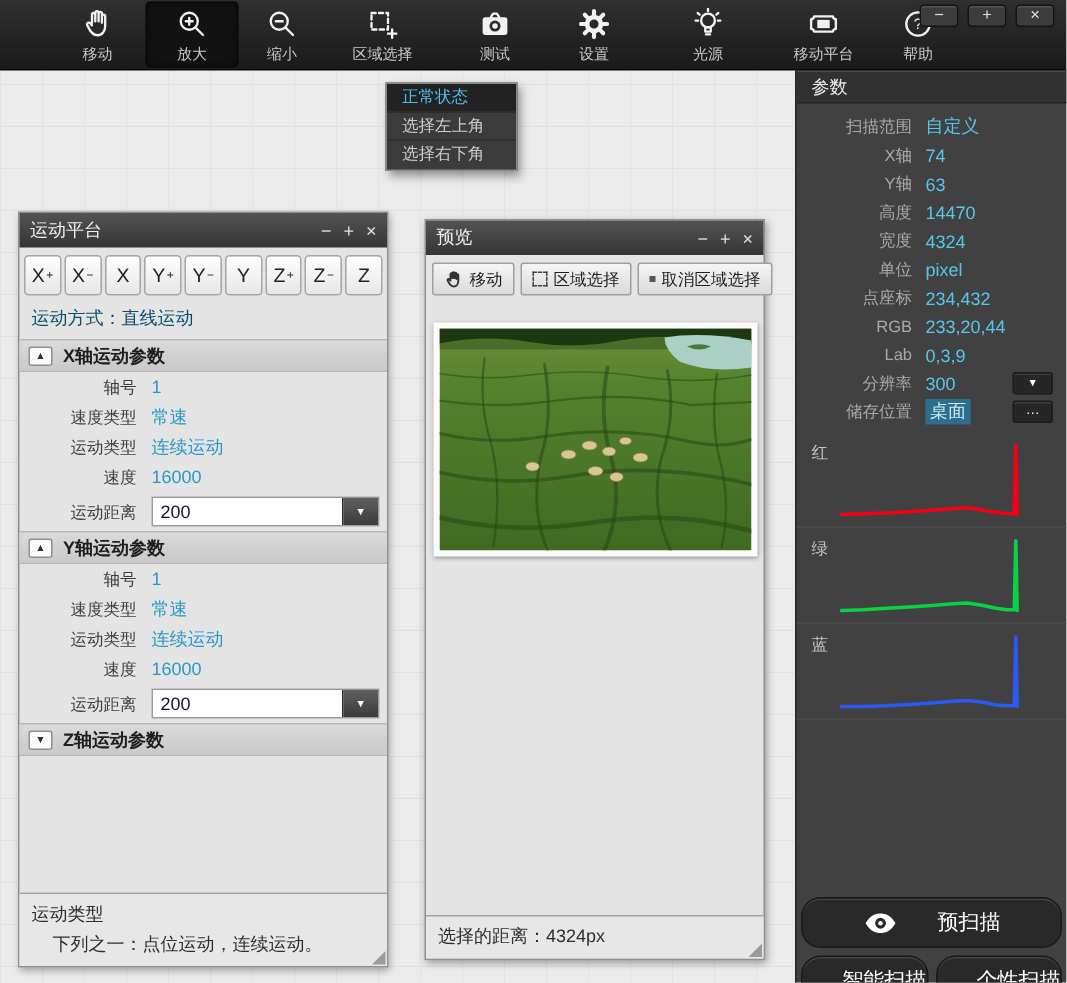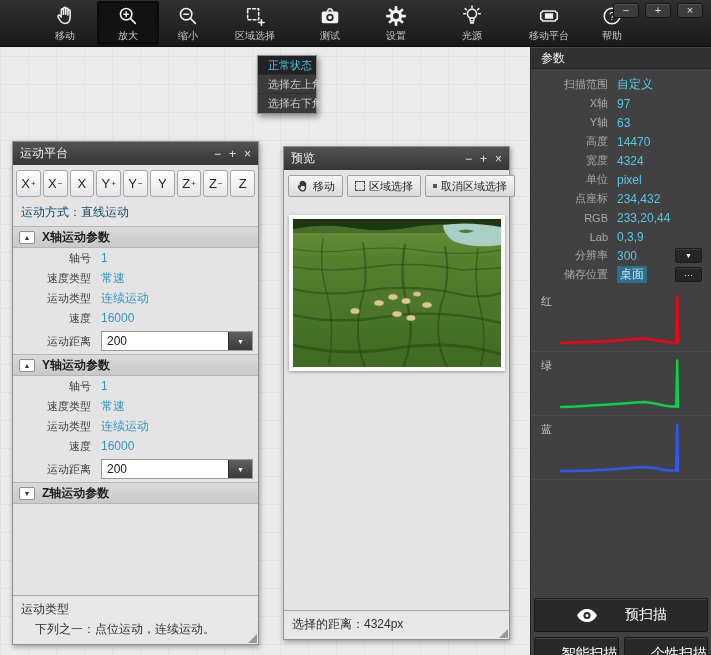--- a/index.html
+++ b/index.html
@@ -31,21 +31,21 @@
   .tb-label { font-size:10px; color:#c9c9c9; margin-top:1px; white-space:nowrap; }
   .win-ctrls { position:absolute; top:3px; right:8px; display:flex; gap:6px; z-index:40; }
   .win-btn {
     width:26px; height:15px; background:#3c3c3c; border:1px solid #141414;
     border-radius:3px; color:#e0e0e0; font-size:11px; line-height:12px;
     text-align:center; cursor:pointer; box-shadow:inset 0 1px 0 #555;
   }
 
   
   .dropdown {
-    position:absolute; left:257px; top:55px; width:60px; z-index:25;
+    position:absolute; left:257px; top:55px; width:88px; z-index:25;
     background:#3b3b3b; border:1px solid #8a8a8a; box-shadow:2px 3px 6px rgba(0,0,0,.4);
   }
   .dd-item {
     height:19px; line-height:19px; font-size:11px; color:#cccccc;
     padding-left:10px; border-bottom:1px solid #2d2d2d; cursor:pointer; white-space:nowrap;
   }
   .dd-item:last-child { border-bottom:none; }
   .dd-item.selected { background:#222222; color:#4fc1e9; }
 
   
@@ -138,21 +138,21 @@
   .side-btn {
     position:absolute; right:9px; top:2px; width:27px; height:15px; background:#262626;
     border:1px solid #1b1b1b; border-radius:2px; color:#fff; font-size:7px;
     display:flex; align-items:center; justify-content:center; cursor:pointer;
     box-shadow:inset 0 1px 0 #3e3e3e;
   }
   .hist-channel { position:relative; height:64px; border-bottom:1px solid #4b4b4b; }
   .hist-label { position:absolute; left:10px; top:6px; font-size:11px; color:#c6c6c6; }
   .scan-area { padding:0 3px 4px 3px; }
   .scan-btn {
-    background:#292929; border:1px solid #191919; border-radius:2px; color:#fff;
+    background:#292929; border:1px solid #191919; border-radius:13px; color:#fff;
     display:flex; align-items:center; justify-content:center; gap:26px; cursor:pointer;
     box-shadow:inset 0 1px 0 #454545;
   }
   .prescan { height:34px; font-size:14px; margin-bottom:5px; }
   .scan-row { display:flex; gap:5px; }
   .scan-row .scan-btn { flex:1; height:34px; font-size:14px;justify-content:flex-end; }
 </style>
 </head>
 <body>
 
@@ -440,21 +440,21 @@
   <div class="rp-strip">
     <span>参数</span>
   </div>
   <div class="param-rows" id="param-rows">
       <div class="param-row">
         <span class="plbl">扫描范围</span>
         <span class="pval">自定义</span>
       </div>
       <div class="param-row">
         <span class="plbl">X轴</span>
-        <span class="pval">97</span>
+        <span class="pval">74</span>
       </div>
       <div class="param-row">
         <span class="plbl">Y轴</span>
         <span class="pval">63</span>
       </div>
       <div class="param-row">
         <span class="plbl">高度</span>
         <span class="pval">14470</span>
       </div>
       <div class="param-row">

